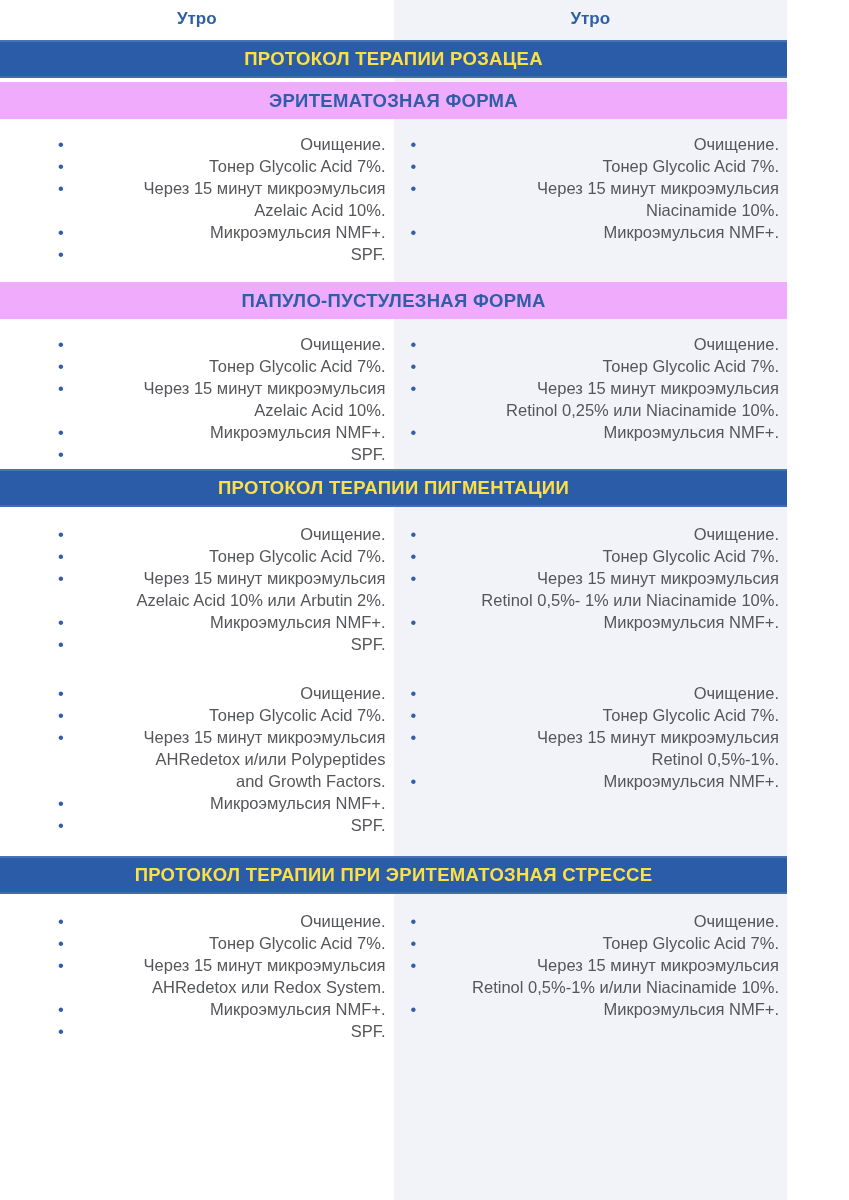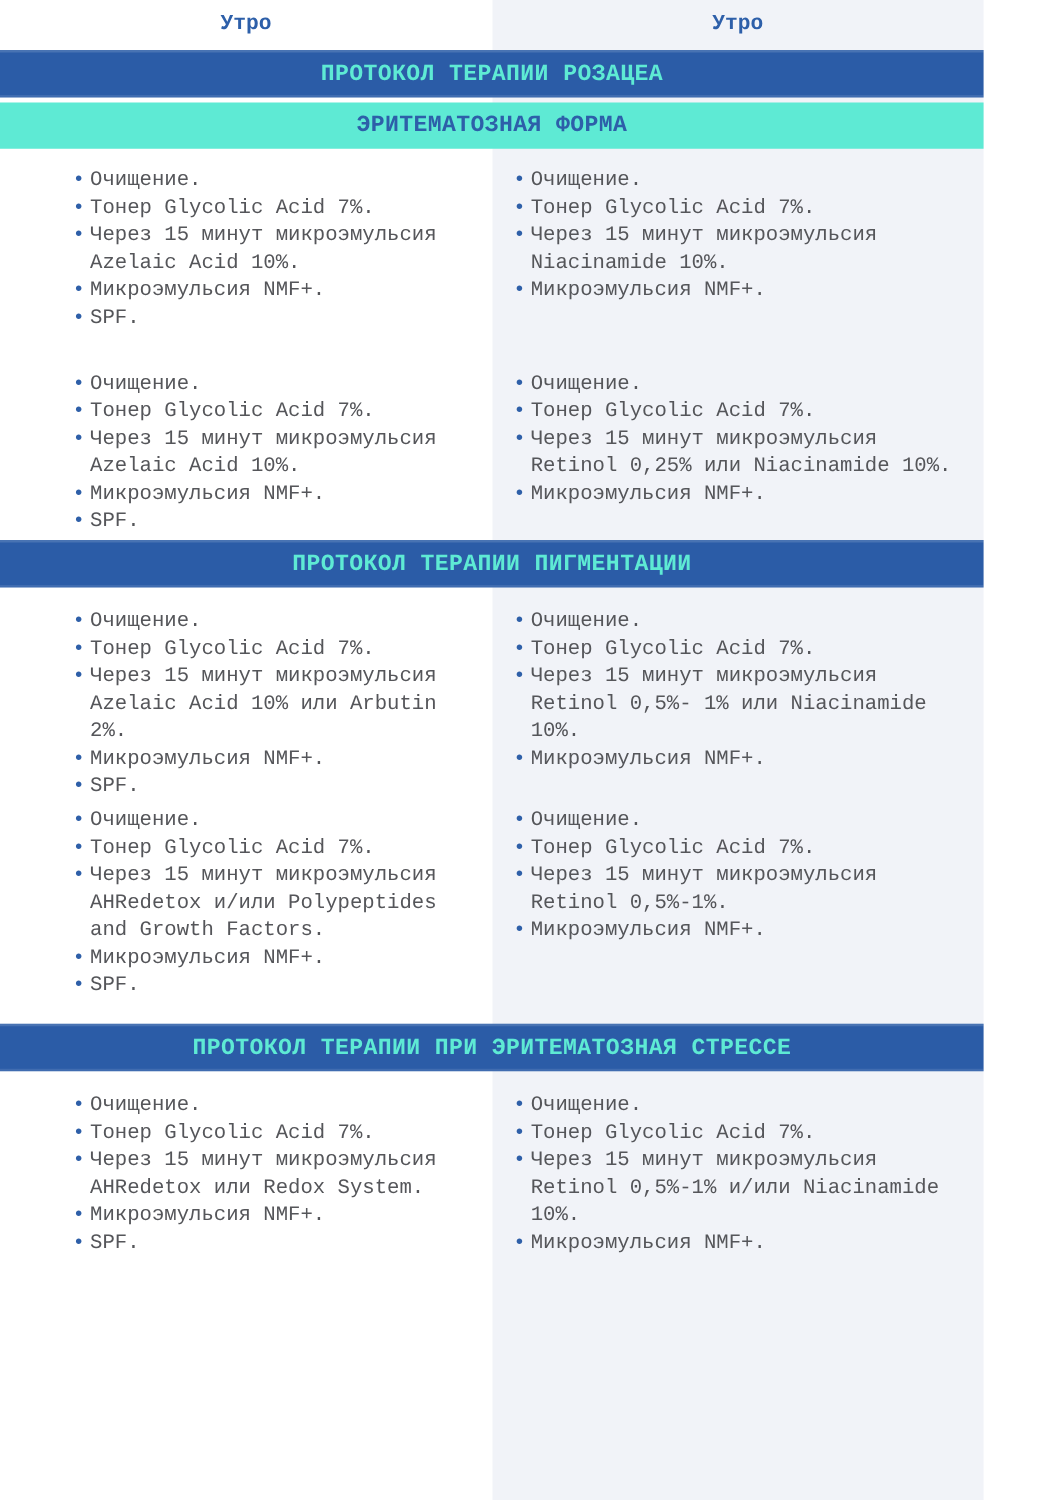--- a/index.html
+++ b/index.html
@@ -1,48 +1,48 @@
 <!DOCTYPE html>
 <html><head>
 <meta charset="utf-8">
 <style>
   html,body { margin:0; padding:0; }
   .page {
     position:relative; z-index:0;
     width:787px; height:1200px;
     background:#ffffff;
-    font-family:Liberation Mono, monospace;
+    font-family:Liberation Sans, sans-serif;
     display:flex; flex-direction:column;
     overflow:hidden;
   }
   .evening-bg {
     position:absolute; z-index:-1;
     left:50%; top:0; width:50%; height:100%;
     background:#f1f3f8;
   }
   .col-header-row { display:flex; height:38px; flex:0 0 auto; }
   .col-header {
     flex:1; display:flex; align-items:center; justify-content:center;
     color:#2d5fa9; font-weight:bold; font-size:17px;
   }
   .section-bar {
     flex:0 0 auto; height:38px; margin:2px 0;
-    background:#2b5ca7; color:#5eead4;
+    background:#2b5ca7; color:#fde047;
     display:flex; align-items:center; justify-content:center;
     font-weight:bold; font-size:18.5px; letter-spacing:0.3px;
     box-shadow:inset 0 2px 0 rgba(255,255,255,0.14), inset 0 -2px 0 rgba(255,255,255,0.10);
   }
   .sub-bar {
     flex:0 0 auto; height:37px;
-    background:#5eead4; color:#2d5fa9;
+    background:#f0abfc; color:#2d5fa9;
     display:flex; align-items:center; justify-content:center;
     font-weight:bold; font-size:18.5px; letter-spacing:0.3px;
   }
   .gap-top { margin-top:2px; }
-  .content-row { display:flex; flex:0 0 auto; }
+  .content-row { display:flex; flex:0 0 auto;text-align:right; }
   .content-row.h1 { height:163px; }
   .content-row.h2 { height:148px; }
   .content-row.h3 { height:159px; }
   .content-row.h4 { height:186px; }
   .content-row.grow { flex:1 1 auto; }
   .content-col { width:50%; box-sizing:border-box; padding:14px 8px 6px 57px; }
   .content-col.evening { padding-left:16px; }
   .steps { list-style:none; margin:0; padding:0; }
   .steps li {
     position:relative; padding-left:15px;
@@ -84,20 +84,21 @@
       <ul class="steps">
           <li>Очищение.</li>
           <li>Тонер Glycolic Acid 7%.</li>
           <li>Через 15 минут микроэмульсия
 Niacinamide 10%.</li>
           <li>Микроэмульсия NMF+.</li>
         </ul>
     </div>
   </div>
 
+  <div class="sub-bar">ПАПУЛО-ПУСТУЛЕЗНАЯ ФОРМА</div>
   <div class="content-row h2">
     <div class="content-col morning">
       <ul class="steps">
           <li>Очищение.</li>
           <li>Тонер Glycolic Acid 7%.</li>
           <li>Через 15 минут микроэмульсия
 Azelaic Acid 10%.</li>
           <li>Микроэмульсия NMF+.</li>
           <li>SPF.</li>
         </ul>

